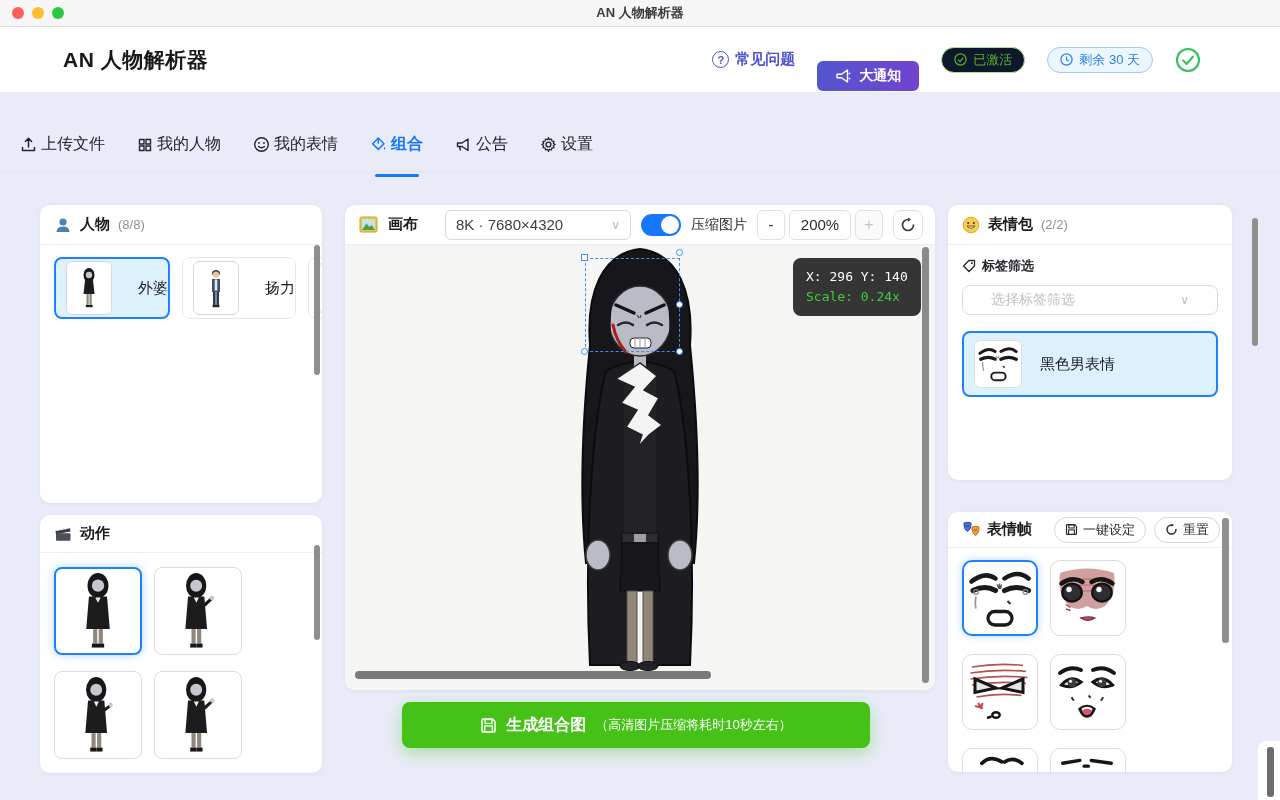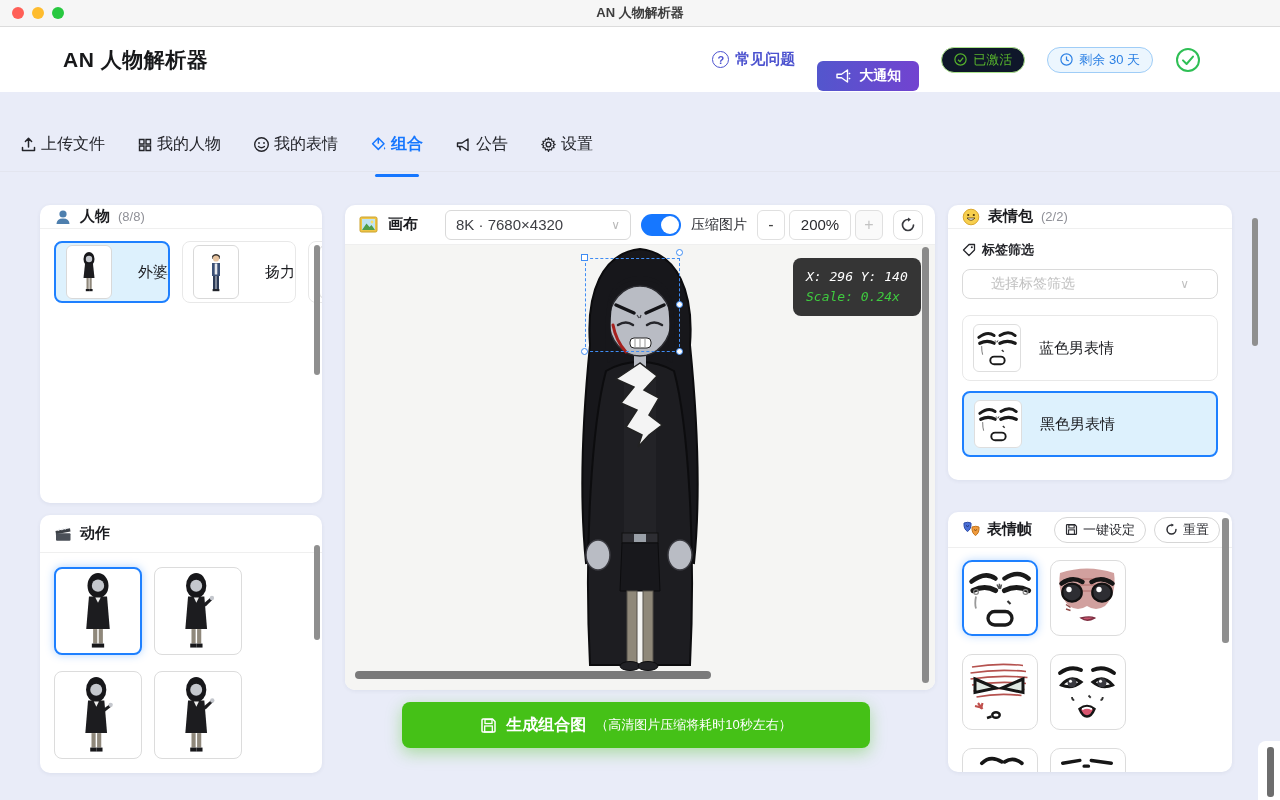--- a/index.html
+++ b/index.html
@@ -27,21 +27,21 @@
 
   
   .tabs-row { position:absolute; left:20px; top:126px; display:flex; gap:32px;margin-top:8px; }
   .tab { display:flex; align-items:center; gap:4px; font-size:16px; color:#23242a; cursor:pointer; position:relative; padding-bottom:22px; }
   .tab.active { color:#1677ff; font-weight:bold; }
   .tab.active .underline { position:absolute; bottom:0; left:50%; transform:translateX(-50%); width:44px; height:3px; border-radius:2px; background:#1677ff; }
   .tabs-divider { position:absolute; left:0; top:171px; width:1280px; height:1px; background:#e3e5ef; }
 
   
   .card { position:absolute; background:#fff; border-radius:10px; box-shadow:0 1px 4px rgba(40,50,90,.07); overflow:hidden; }
-  .card-head { height:24px; display:flex; align-items:center; gap:8px; padding:0 14px; border-bottom:1px solid #efefef; }
+  .card-head { height:40px; display:flex; align-items:center; gap:8px; padding:0 14px; border-bottom:1px solid #efefef; }
   .card-title { font-size:15px; font-weight:bold; color:#1b1c20; }
   .card-count { font-size:13px; color:#8f9097; }
   .scroll-thumb { position:absolute; background:#8f8f8f; border-radius:3px; }
 
   
   .char-list { padding:12px 14px; display:flex; gap:12px; }
   .char-item { height:62px; border:1px solid #e8e8e8; border-radius:8px; background:#fff; display:flex; align-items:center; cursor:pointer; flex:none; }
   .char-item.selected { border:2px solid #1e80ff; background:#ddf1fd; }
   .char-thumb { width:46px; height:54px; border:1px solid #d9d9d9; border-radius:6px; background:#fff; margin-left:10px; display:flex; align-items:center; justify-content:center; }
   .char-name { margin-left:26px; font-size:15px; color:#1b1c20; }
@@ -413,21 +413,21 @@
       <path d="M90 118 L66 134 L84 142 L71 158 L87 165 L76 182 L92 190 L88 202 L99 190 L112 180 L99 170 L109 153 L94 145 L107 131 Z" fill="#f4f4f4" stroke="#222" stroke-width="1.5"></path>
     </svg>
 
     <div class="sel-rect" style="left:240px; top:13px; width:95px; height:94px;"></div>
     <div class="handle" style="left:236px; top:9px;"></div>
     <div class="handle round" style="left:331px; top:4px;"></div>
     <div class="handle round" style="left:331px; top:56px;"></div>
     <div class="handle round" style="left:236px; top:103px;"></div>
     <div class="handle round" style="left:331px; top:103px;"></div>
 
-    <div class="coord-tip" style="left:448px; top:13px;font-style:italic;">
+    <div class="coord-tip" style="left:448px; top:13px;">
       <div class="line1">X: 296 Y: 140</div>
       <div class="line2">Scale: 0.24x</div>
     </div>
 
     <div class="hscroll" style="left:10px; top:426px; width:356px; height:8px;"></div>
     <div class="vscroll" style="right:6px; top:2px; width:7px; height:436px;"></div>
   </div>
 </div>
 
 <button class="generate-btn">
@@ -461,35 +461,20 @@
           <svg width="14" height="14" viewBox="0 0 14 14">
             <path d="M1.5 7 L7 1.5 L12.5 1.5 L12.5 7 L7 12.5 Z" fill="none" stroke="#26272c" stroke-width="1.3" stroke-linejoin="round"></path>
             <circle cx="9.8" cy="4.2" r="1" fill="#26272c"></circle>
           </svg>
         </span>
       <span>标签筛选</span>
     </div>
     <div class="filter-select">
       <span>选择标签筛选</span>
       <span class="chev">∨</span>
-    </div>
-    <div class="expr-item">
-      <div class="expr-thumb">
-        <svg width="46" height="46" viewBox="0 0 48 48">
-            <path d="M5 13 Q14 6 21 11" fill="none" stroke="#1a1a1a" stroke-width="3" stroke-linecap="round"></path>
-            <path d="M27 11 Q36 5 43 11" fill="none" stroke="#1a1a1a" stroke-width="3" stroke-linecap="round"></path>
-            <path d="M6 19 Q14 15 21 19" fill="none" stroke="#1a1a1a" stroke-width="3.4" stroke-linecap="round"></path>
-            <path d="M27 19 Q35 15 43 19" fill="none" stroke="#1a1a1a" stroke-width="3.4" stroke-linecap="round"></path>
-            <path d="M22 16 l1.5 2 M25 16 l-0.8 2" stroke="#555" stroke-width="1"></path>
-            <path d="M8 22 q0 6 1 9" stroke="#777" stroke-width="1" fill="none"></path>
-            <path d="M29 26 l2 2" stroke="#333" stroke-width="1.4"></path>
-            <rect x="17" y="33" width="15" height="8" rx="4" fill="none" stroke="#1a1a1a" stroke-width="2"></rect>
-          </svg>
-      </div>
-      <div class="expr-name">蓝色男表情</div>
     </div>
     <div class="expr-item selected">
       <div class="expr-thumb">
         <svg width="46" height="46" viewBox="0 0 48 48">
             <path d="M5 13 Q14 6 21 11" fill="none" stroke="#1a1a1a" stroke-width="3" stroke-linecap="round"></path>
             <path d="M27 11 Q36 5 43 11" fill="none" stroke="#1a1a1a" stroke-width="3" stroke-linecap="round"></path>
             <path d="M6 19 Q14 15 21 19" fill="none" stroke="#1a1a1a" stroke-width="3.4" stroke-linecap="round"></path>
             <path d="M27 19 Q35 15 43 19" fill="none" stroke="#1a1a1a" stroke-width="3.4" stroke-linecap="round"></path>
             <path d="M22 16 l1.5 2 M25 16 l-0.8 2" stroke="#555" stroke-width="1"></path>
             <path d="M8 22 q0 6 1 9" stroke="#777" stroke-width="1" fill="none"></path>

